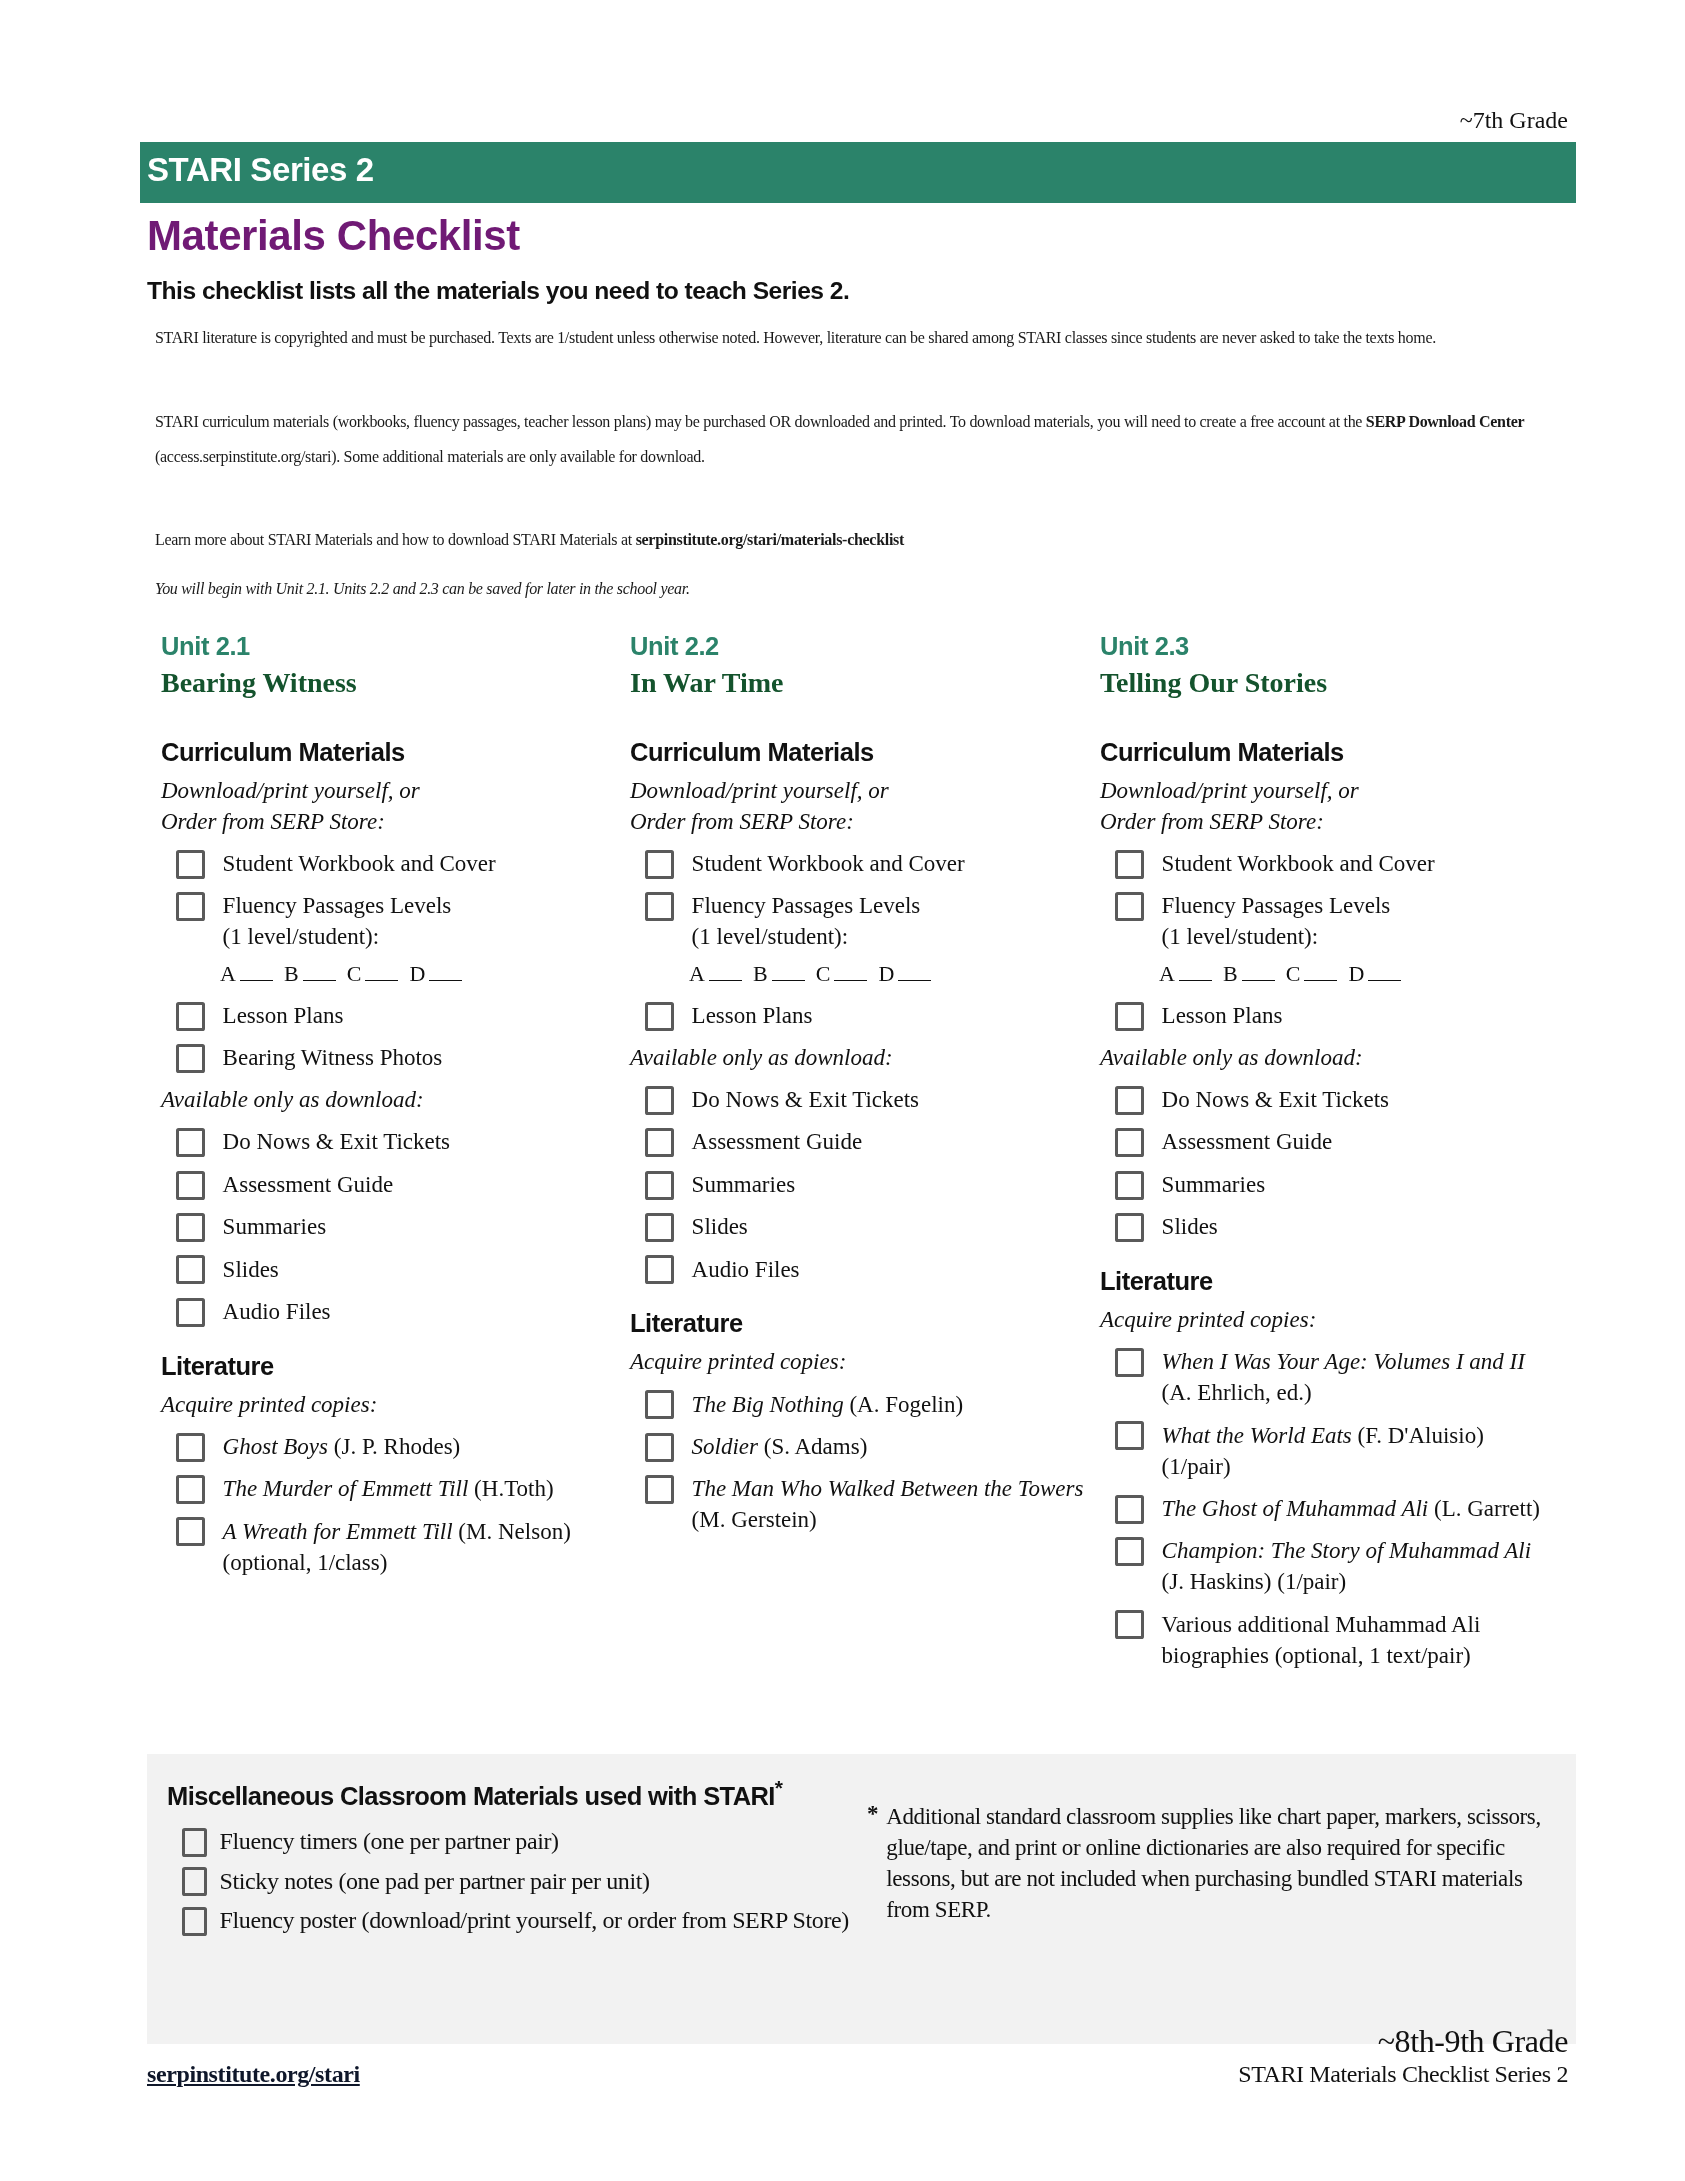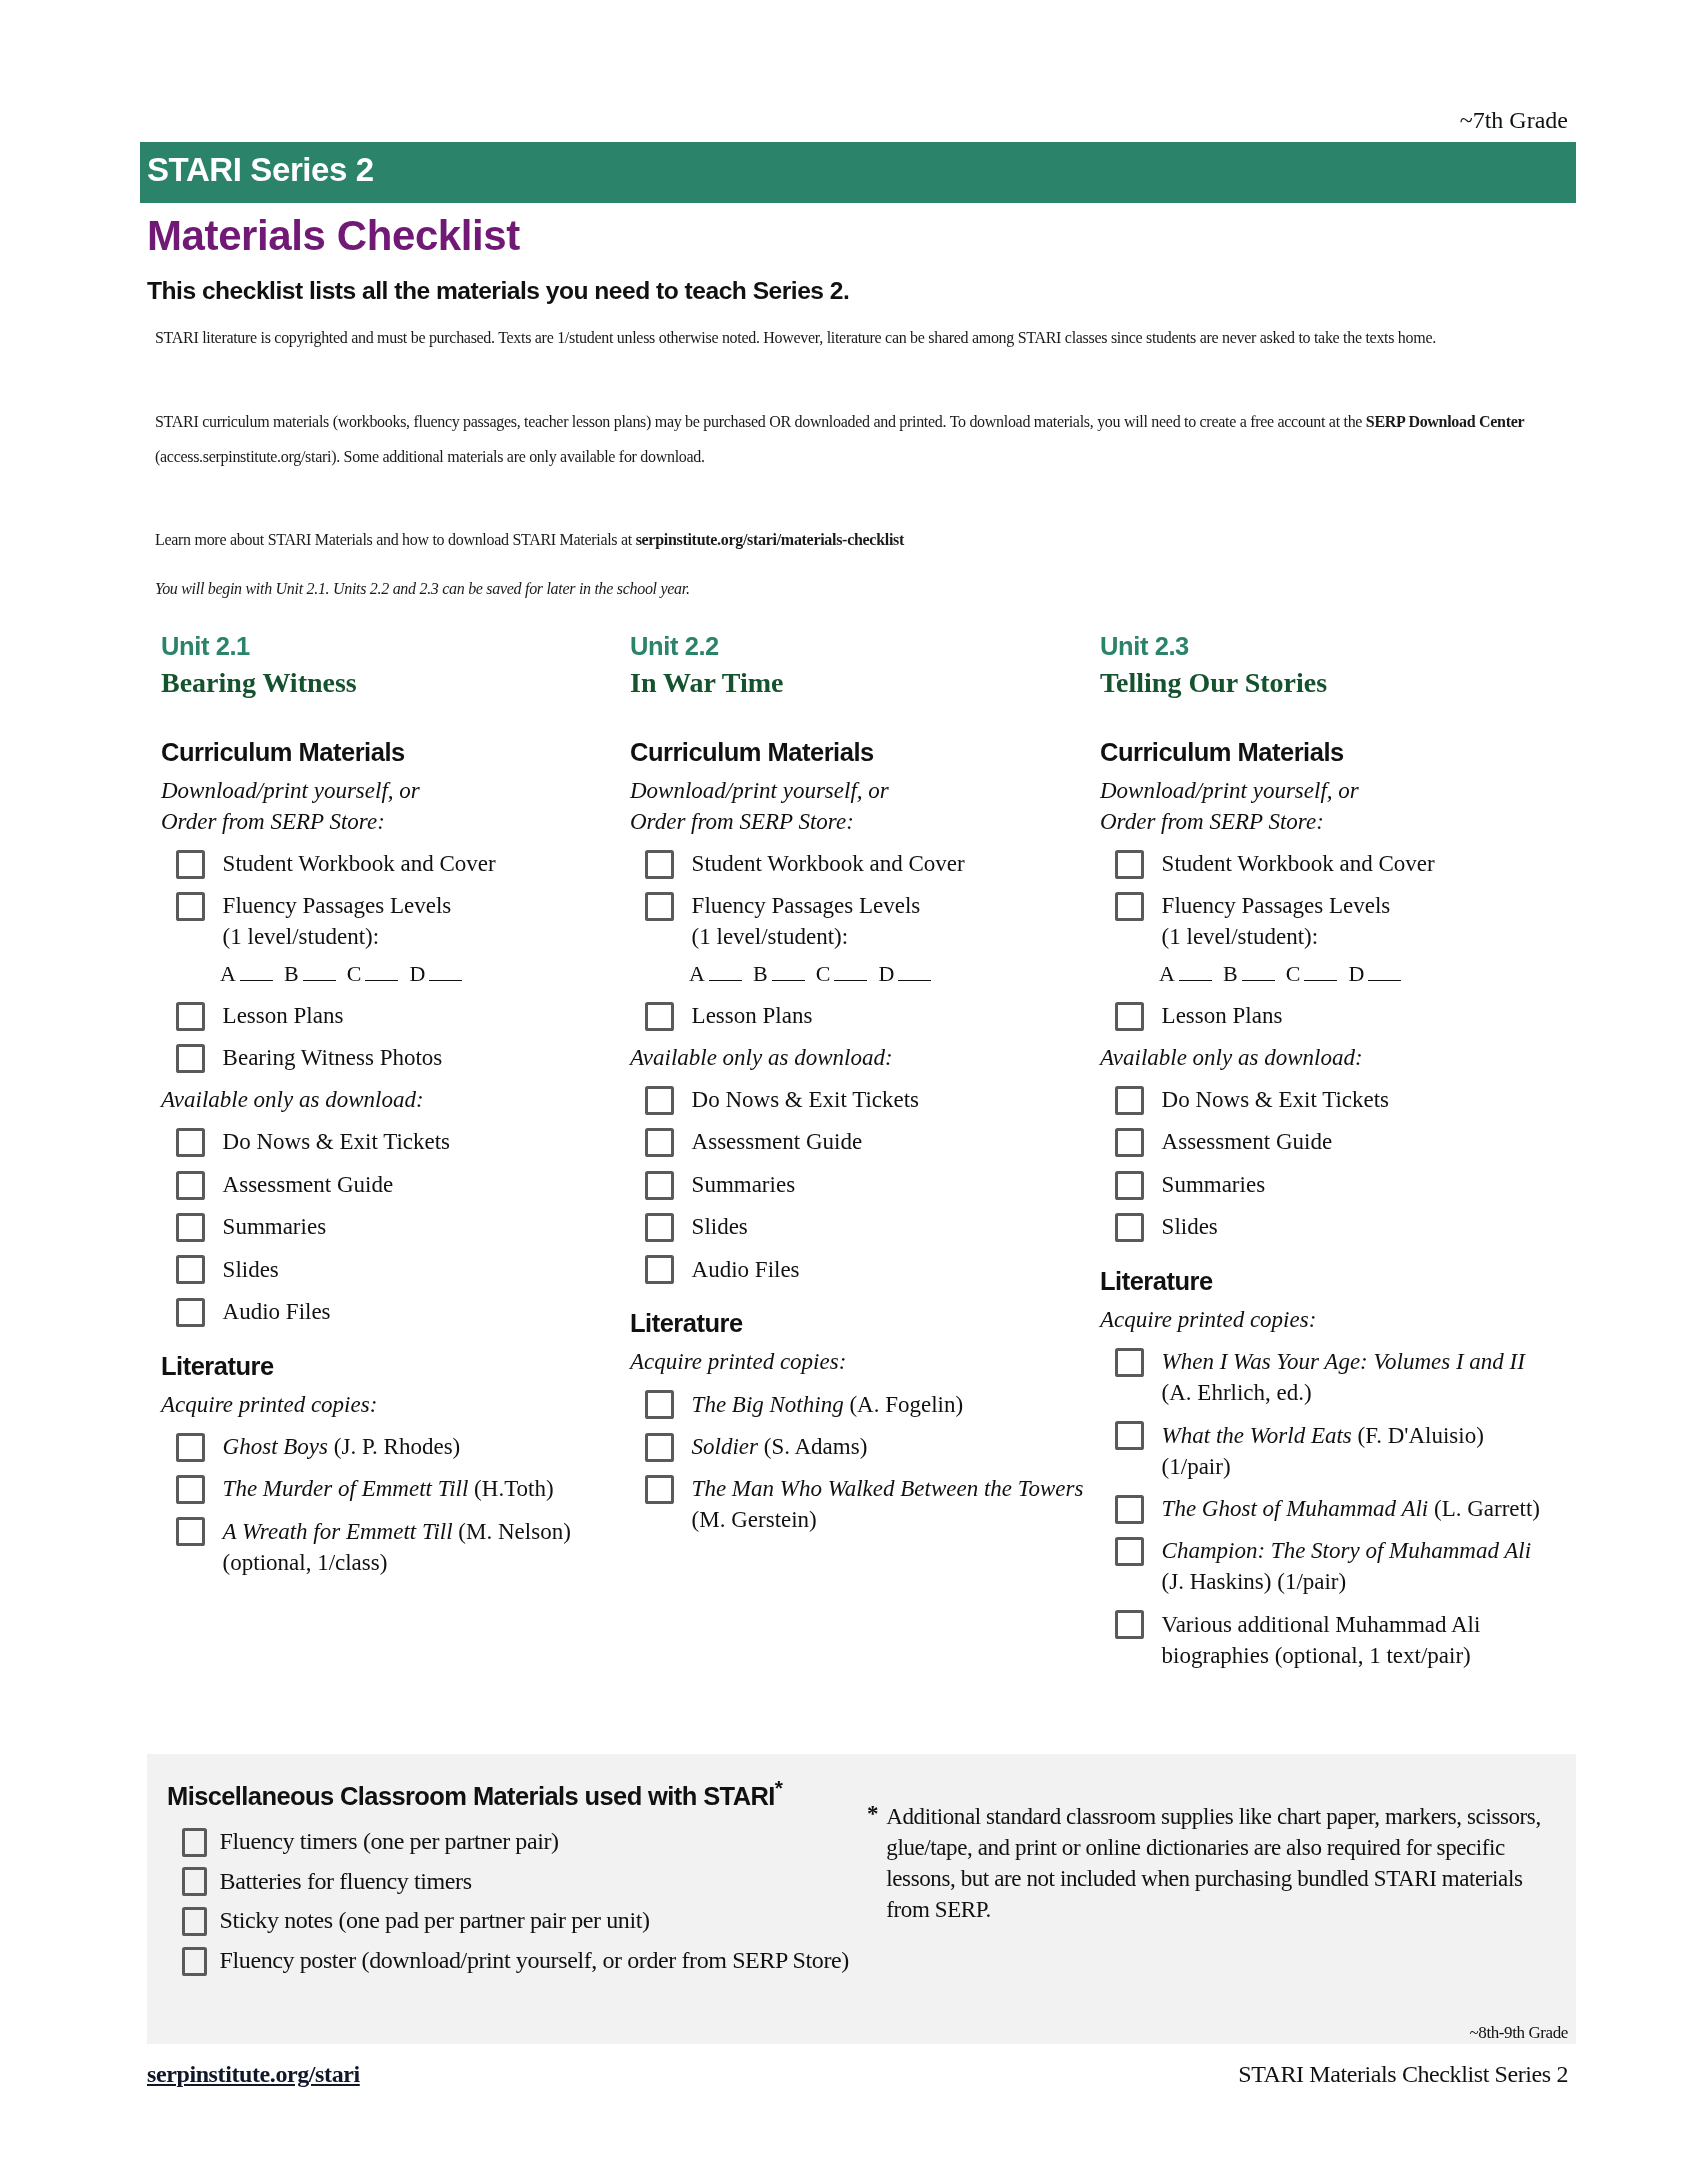--- a/index.html
+++ b/index.html
@@ -41,21 +41,21 @@
   #misc-title { left:167px; top:1776px; font-size:25.5px; font-weight:700; color:#111; letter-spacing:-0.6px; }
   #misc-title sup { font-size:21px; font-weight:700; }
   #misc-list { left:167px; top:1817px; width:685px; }
   #misc-list .cb { margin-left:15px; width:19.3px; height:23px; }
   #misc-list .item { margin-top:8.8px; }
   #misc-list .item-text { margin-left:12.3px; font-size:24px; line-height:31px; letter-spacing:-0.4px; }
   #misc-note { left:867px; top:1801px; width:676px; font-size:23px; line-height:31px; letter-spacing:-0.4px; }
   #misc-note .star { position:absolute; left:0; top:-3.5px; font-weight:700; font-size:23px; }
   #misc-note .txt { display:block; padding-left:19.3px; }
 
-  #grade-bottom { right:117px; top:2023px; font-size:17px; letter-spacing:-0.4px; }
+  #grade-bottom { right:117px; top:2023px; font-size:32px; letter-spacing:-0.4px; }
   #footer-link { left:147px; top:2061px; font-size:24px; color:#0f172a; text-decoration:underline; letter-spacing:-0.4px;font-weight:bold; }
   #footer-title { right:117px; top:2061px; font-size:24px; letter-spacing:-0.4px; }
 </style>
 </head>
 <body>
 
 <div id="grade-top" class="abs serif">~7th Grade</div>
 <div id="band" class="abs"></div>
 <div id="band-title" class="abs sans">STARI Series 2</div>
 <div id="page-title" class="abs sans">Materials Checklist</div>
@@ -251,24 +251,20 @@
 
 <div id="misc" class="abs"></div>
 <div id="misc-title" class="abs sans"><span>Miscellaneous Classroom Materials used with STARI</span><sup>*</sup></div>
 <div id="misc-list" class="abs">
     <div class="item">
       <span class="cb" role="checkbox"></span>
       <span class="item-text">Fluency timers (one per partner pair)</span>
     </div>
     <div class="item">
       <span class="cb" role="checkbox"></span>
-      <span class="item-text">Batteries for fluency timers</span>
-    </div>
-    <div class="item">
-      <span class="cb" role="checkbox"></span>
       <span class="item-text">Sticky notes (one pad per partner pair per unit)</span>
     </div>
     <div class="item">
       <span class="cb" role="checkbox"></span>
       <span class="item-text">Fluency poster (download/print yourself, or order from SERP Store)</span>
     </div>
   </div>
 <div id="misc-note" class="abs serif">
     <span class="star">*</span>
     <span class="txt">Additional standard classroom supplies like chart paper, markers, scissors, glue/tape, and print or online dictionaries are also required for specific lessons, but are not included when purchasing bundled STARI materials from SERP.</span>

